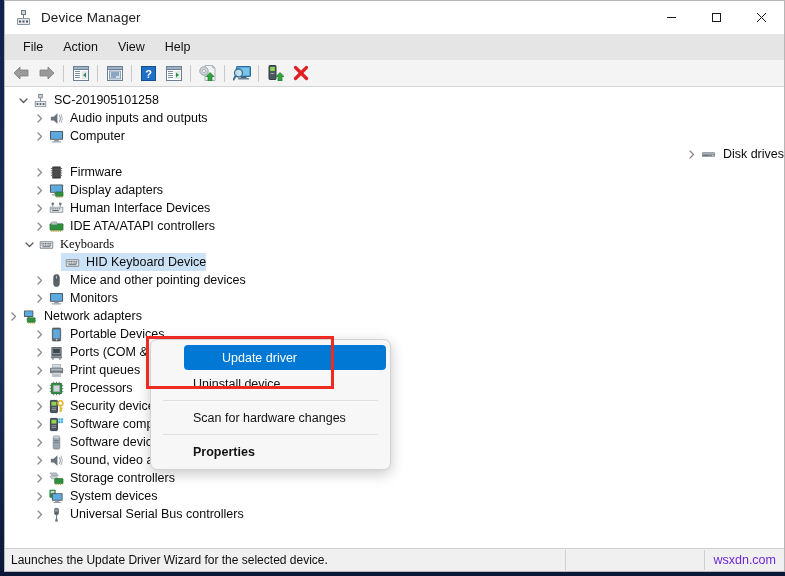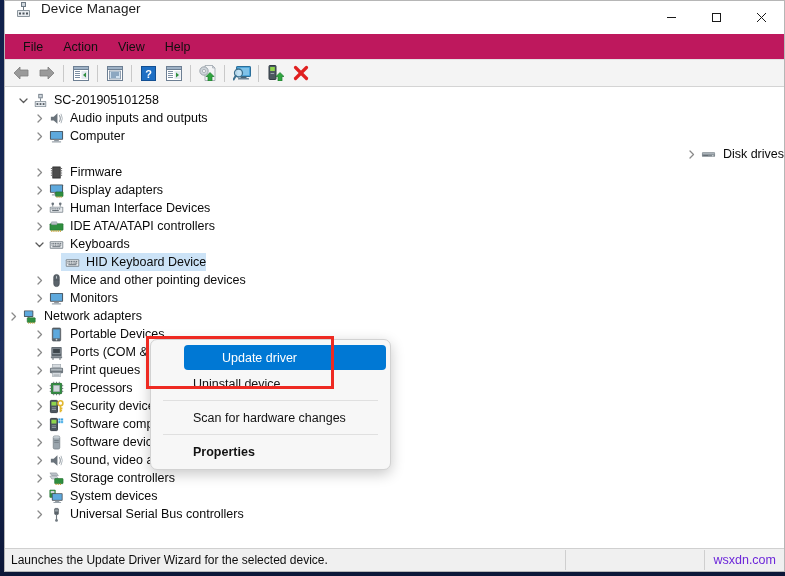--- a/index.html
+++ b/index.html
@@ -25,21 +25,21 @@
     box-sizing: border-box;
     display: flex;
     flex-direction: column;
   }
 
   
   .titlebar {
     height: 33px;
     background: #ffffff;
     display: flex;
-    align-items: flex-start;
+    align-items: center;
     position: relative;
     flex: none;
   }
   .title-icon {
     margin-left: 10px;
     width: 17px; height: 17px;
     position: relative;
   }
   .title-text {
     margin-left: 9px;
@@ -56,21 +56,21 @@
   .wc {
     width: 45px; height: 33px;
     display: flex; align-items: center; justify-content: center;
     cursor: default;
   }
   .wc svg { display:block; }
 
   
   .menubar {
     height: 25px;
-    background: #be185d;
+    background: #e5e5e5;
     display: flex;
     align-items: center;
     padding-left: 8px;
     flex: none;
     border-bottom: 1px solid #e3e3e3;
   }
   .menuitem {
     font-size: 12.5px;
     color: #101010;
     padding: 3px 10px;
@@ -512,21 +512,21 @@
                 <rect x="2.5" y="3" width="6" height="3" rx="0.5" fill="#b9c0c6" stroke="#8a9198" stroke-width="0.5"></rect>
                 <rect x="2.3" y="12" width="1.3" height="1.7" fill="#c8a23a"></rect>
                 <rect x="4.6" y="12" width="1.3" height="1.7" fill="#c8a23a"></rect>
                 <rect x="6.9" y="12" width="1.3" height="1.7" fill="#c8a23a"></rect>
                 <rect x="9.2" y="12" width="1.3" height="1.7" fill="#c8a23a"></rect>
                 <rect x="11.5" y="12" width="1.3" height="1.7" fill="#c8a23a"></rect>
               </svg>
             </div>
             <div class="lbl" style="position: relative; z-index: 1;">IDE ATA/ATAPI controllers</div>
           </div>
-          <div class="row" style="padding-left: 26px;">
+          <div class="row" style="padding-left: 16px; font-family: Liberation Serif, serif;">
             <div class="chev">
               <svg width="9" height="9" viewBox="0 0 9 9">
                 <path d="M1 3 L4.5 6.5 L8 3" fill="none" stroke="#5a5a5a" stroke-width="1.3" stroke-linecap="round" stroke-linejoin="round"></path>
               </svg>
             </div>
             <div class="ico" style="position: relative; z-index: 1;">
               <svg width="15" height="15" viewBox="0 0 16 16">
                 <rect x="0.8" y="4.5" width="14.4" height="8" rx="1" fill="#7f888f"></rect>
                 <rect x="1.8" y="5.5" width="12.4" height="6" fill="#eceff1"></rect>
                 <rect x="2.6" y="6.2" width="1.3" height="1.2" fill="#69727a"></rect>

